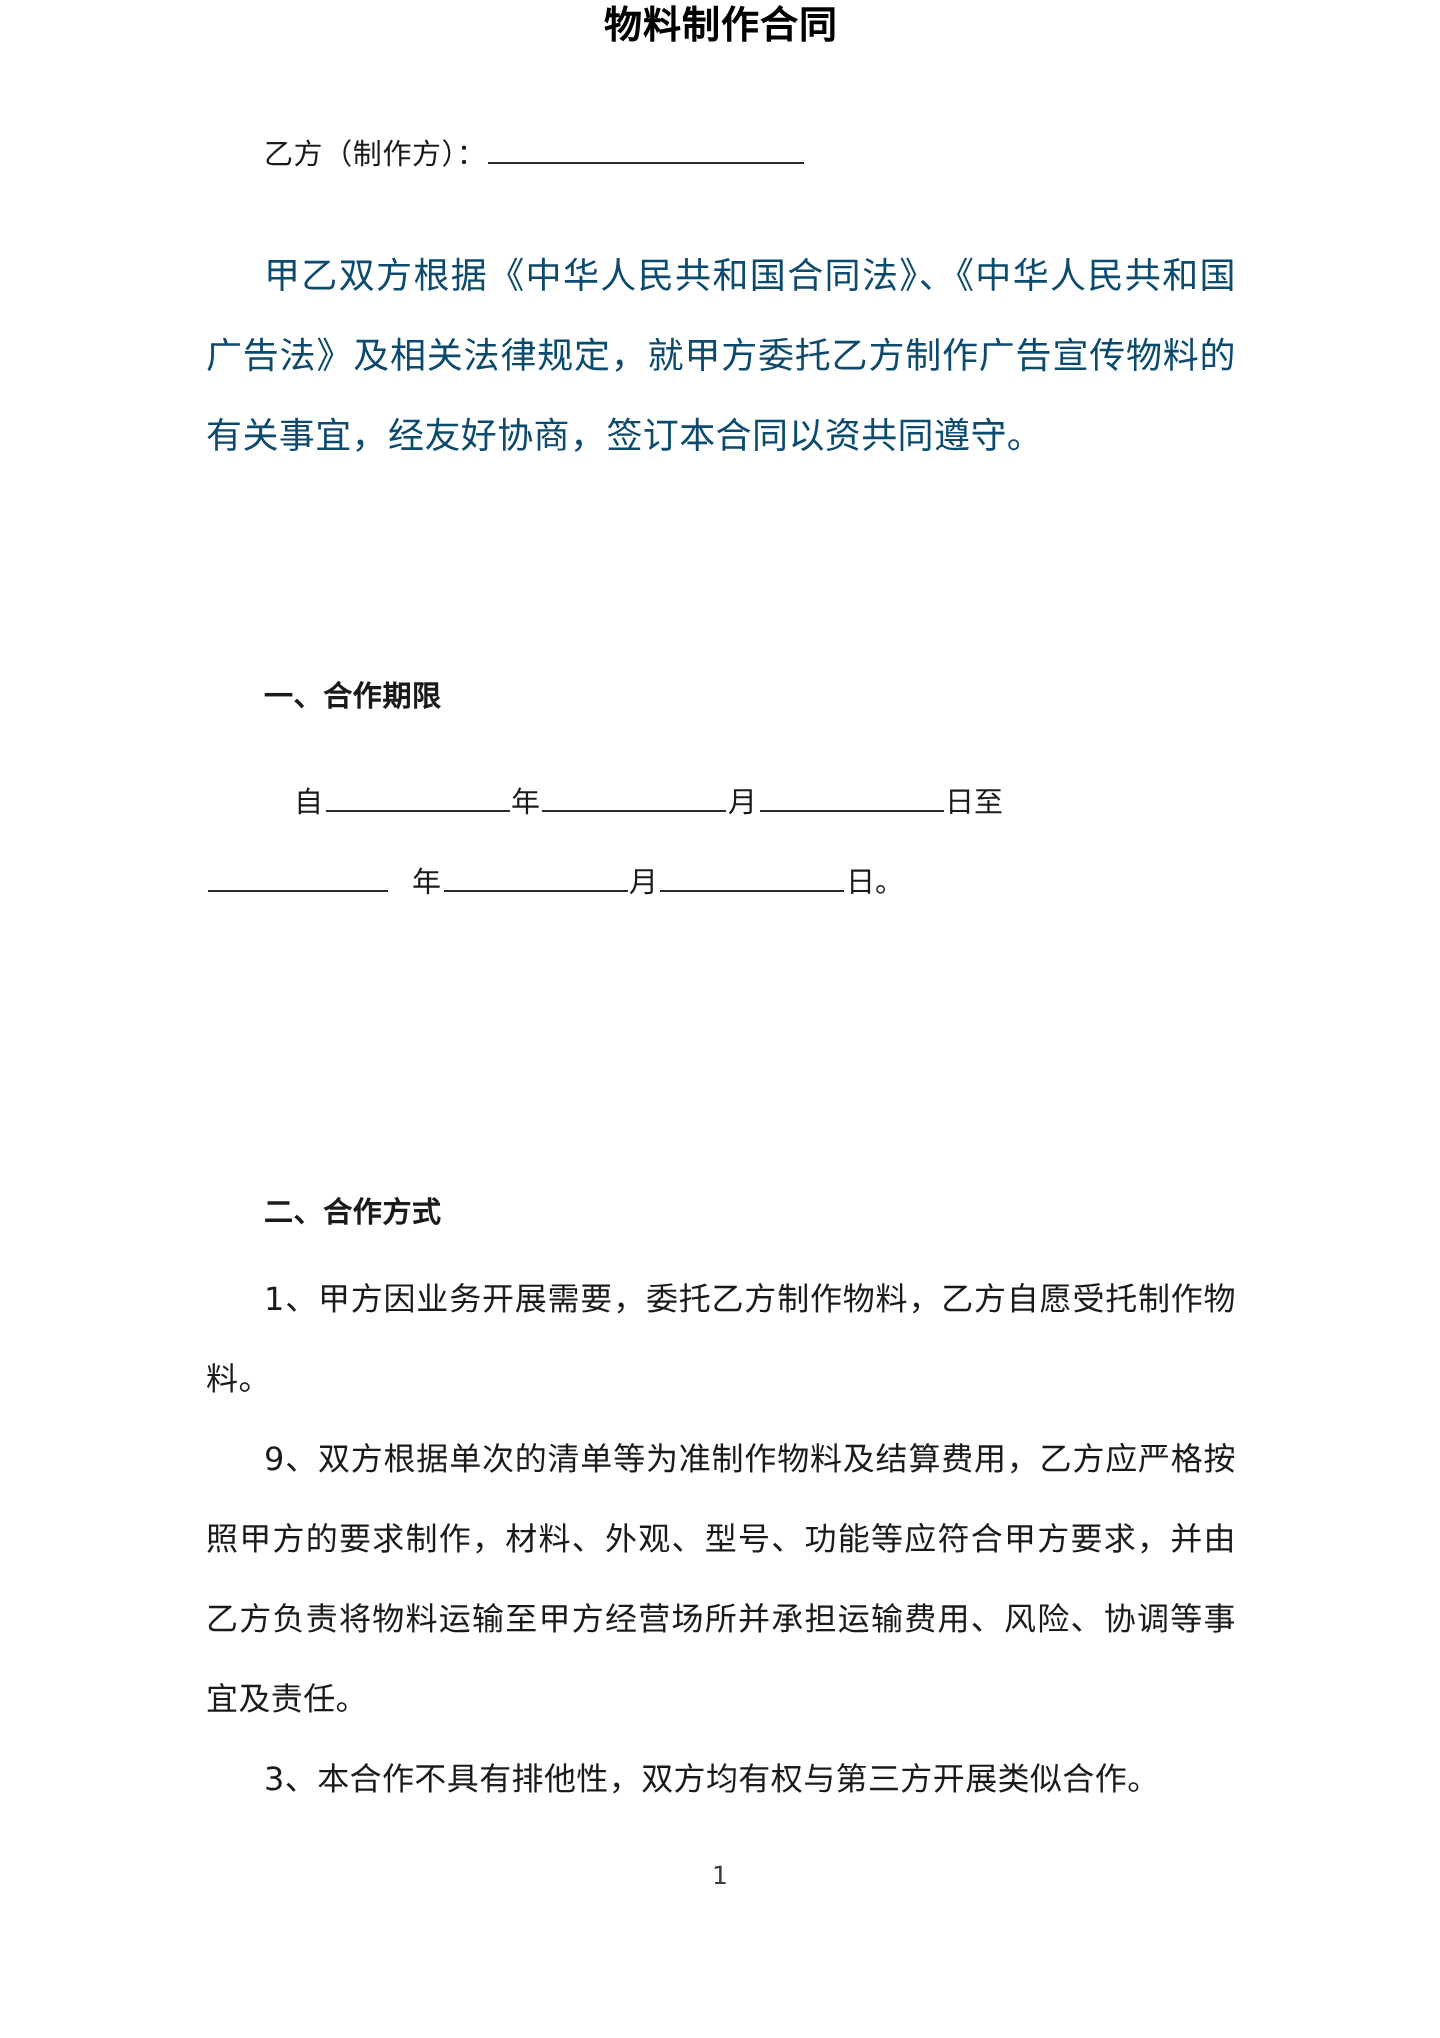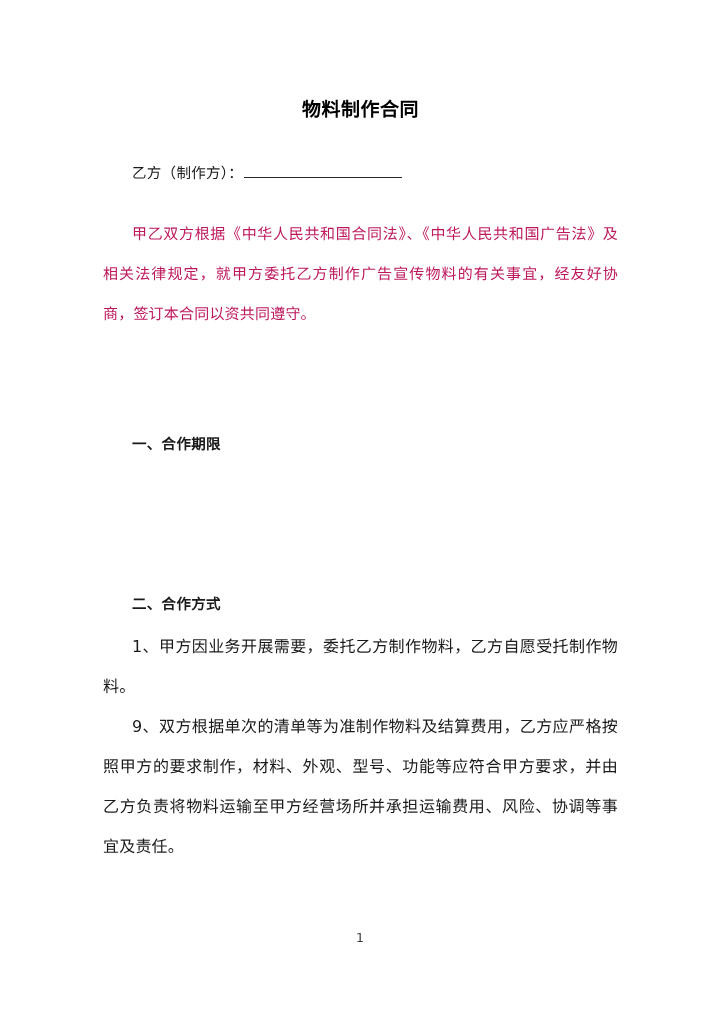--- a/index.html
+++ b/index.html
@@ -29,21 +29,20 @@
   }
 
   
   .doc-title {
     text-align: center;
     font-size: 19px;
     font-weight: bold;
     letter-spacing: 0.5px;
     color: #000000;
     margin: 0;
-    padding-top: 96px;
     line-height: 26px;
   }
 
   
   .party-block {
     margin-top: 40px;
   }
   .party-line {
     font-size: 14.5px;
     line-height: 22px;
@@ -59,24 +58,24 @@
     display: inline-block;
     border-bottom: 1px solid #2a2a2a;
     vertical-align: baseline;
     height: 15px;
     margin: 0 1px;
   }
   .blank-party { width: 158px; }
 
   
   p.body-text {
-    font-size: 15px;
+    font-size: 18px;
     line-height: 40px;
     margin: 0;
-    color: #be185d;
+    color: #0c4a6e;
     text-align: justify;
     text-justify: inter-ideograph;
     letter-spacing: 0.2px;
   }
   p.indent {
     text-indent: 29px;
   }
   .intro {
     margin-top: 14px;
   }
@@ -143,24 +142,29 @@
     <div class="party-block">
       <div class="party-line">
         <span class="party-label">乙方（制作方）：</span><span class="blank blank-party"></span>
       </div>
     </div>
 
     <p class="body-text indent intro">甲乙双方根据《中华人民共和国合同法》、《中华人民共和国广告法》及相关法律规定，就甲方委托乙方制作广告宣传物料的有关事宜，经友好协商，签订本合同以资共同遵守。</p>
 
     <h2 class="section-heading heading-1">一、合作期限</h2>
 
+    <div class="date-block">
+      <div class="date-line-1"><span>自</span><span class="blank blank-date"></span><span>年</span><span class="blank blank-date"></span><span>月</span><span class="blank blank-date"></span><span>日</span><span>至</span></div>
+      <div class="date-line-2"><span class="blank blank-date-short"></span><span class="gap"></span><span>年</span><span class="blank blank-date"></span><span>月</span><span class="blank blank-date"></span><span>日</span><span>。</span></div>
+    </div>
 
     <h2 class="section-heading heading-2">二、合作方式</h2>
 
     <div class="item-list">
       <p class="item">1、甲方因业务开展需要，委托乙方制作物料，乙方自愿受托制作物料。</p>
       <p class="item">9、双方根据单次的清单等为准制作物料及结算费用，乙方应严格按照甲方的要求制作，材料、外观、型号、功能等应符合甲方要求，并由乙方负责将物料运输至甲方经营场所并承担运输费用、风险、协调等事宜及责任。</p>
+      <p class="item">3、本合作不具有排他性，双方均有权与第三方开展类似合作。</p>
     </div>
 
   </div>
 
   <div class="page-number">1</div>
 </div>
 
 </body></html>

